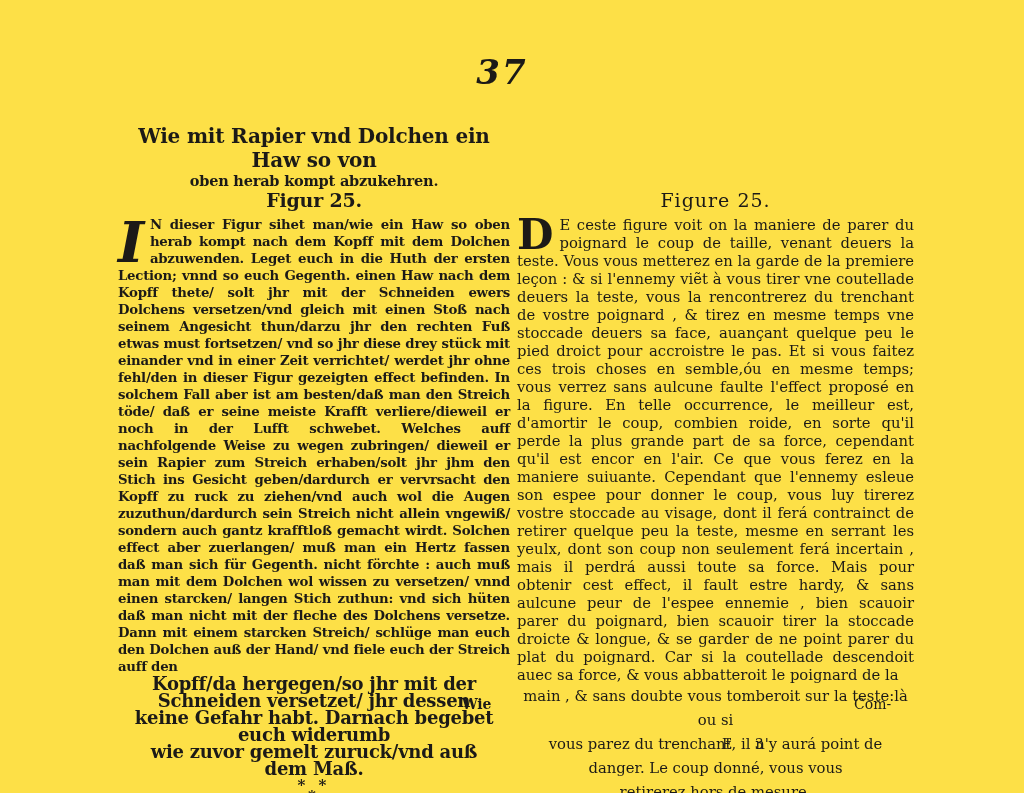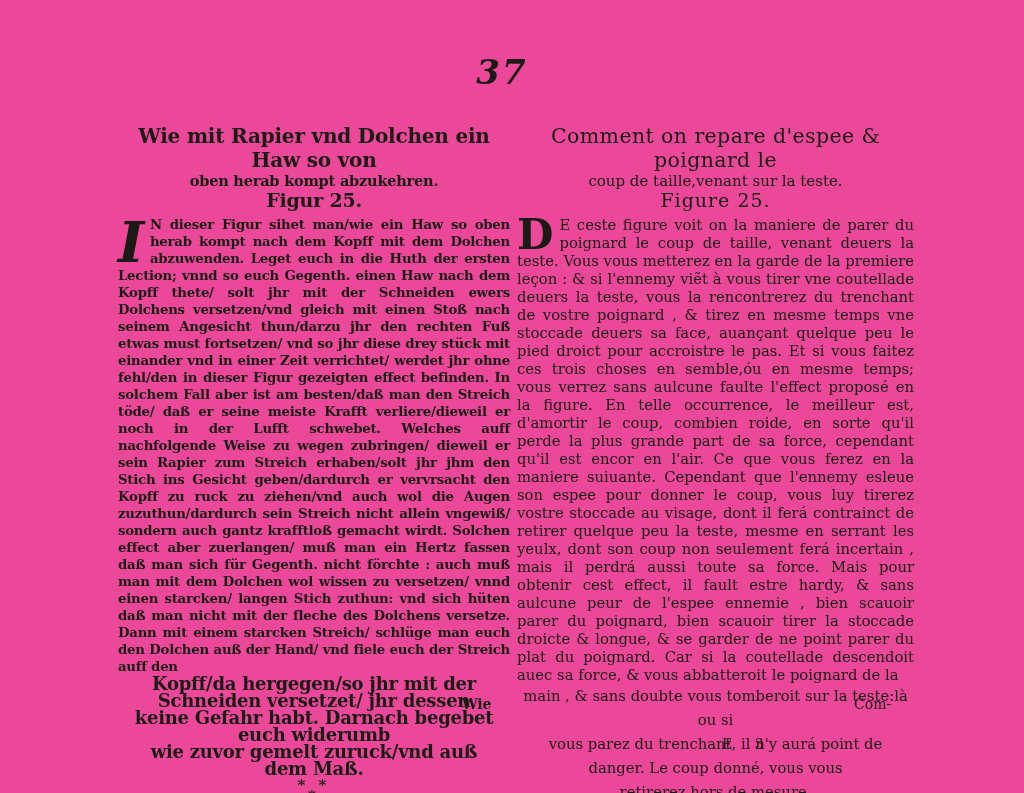--- a/index.html
+++ b/index.html
@@ -6,21 +6,21 @@
   body {
     width: 1024px; height: 793px;
     background: #ffffff;
     font-family: "DejaVu Serif", serif;
     color: #1c1a17;
     overflow: hidden;
   }
   .page {
     position: relative;
     width: 1024px; height: 793px;
-    background: #ec4899;
+    background: #fde047;
   }
   .page-number {
     position: absolute; top: 52px; left: 0; right: 20px;
     text-align: center;
     font-size: 34px; font-weight: bold; font-style: italic;
     letter-spacing: 2px;
   }
   
   .col-left  { position: absolute; left: 118px; width: 392px; }
   .col-right { position: absolute; left: 517px; width: 397px; }
@@ -77,24 +77,20 @@
 
 <div class="page">
 
   <div class="page-number">37</div>
 
   <div class="col-left heading blackletter">
     <div class="h1">Wie mit Rapier vnd Dolchen ein Haw so von</div>
     <div class="h2">oben herab kompt abzukehren.</div>
   </div>
 
-  <div class="col-right heading">
-    <div class="h1">Comment on repare d'espee &amp; poignard le</div>
-    <div class="h2">coup de taille,venant sur la teste.</div>
-  </div>
 
   <div class="col-left figure-label">
     <span class="figure-label-text blackletter">Figur 25.</span>
   </div>
 
   <div class="col-right figure-label">
     <span class="figure-label-text">Figure 25.</span>
   </div>
 
   <div class="col-left body-block">

